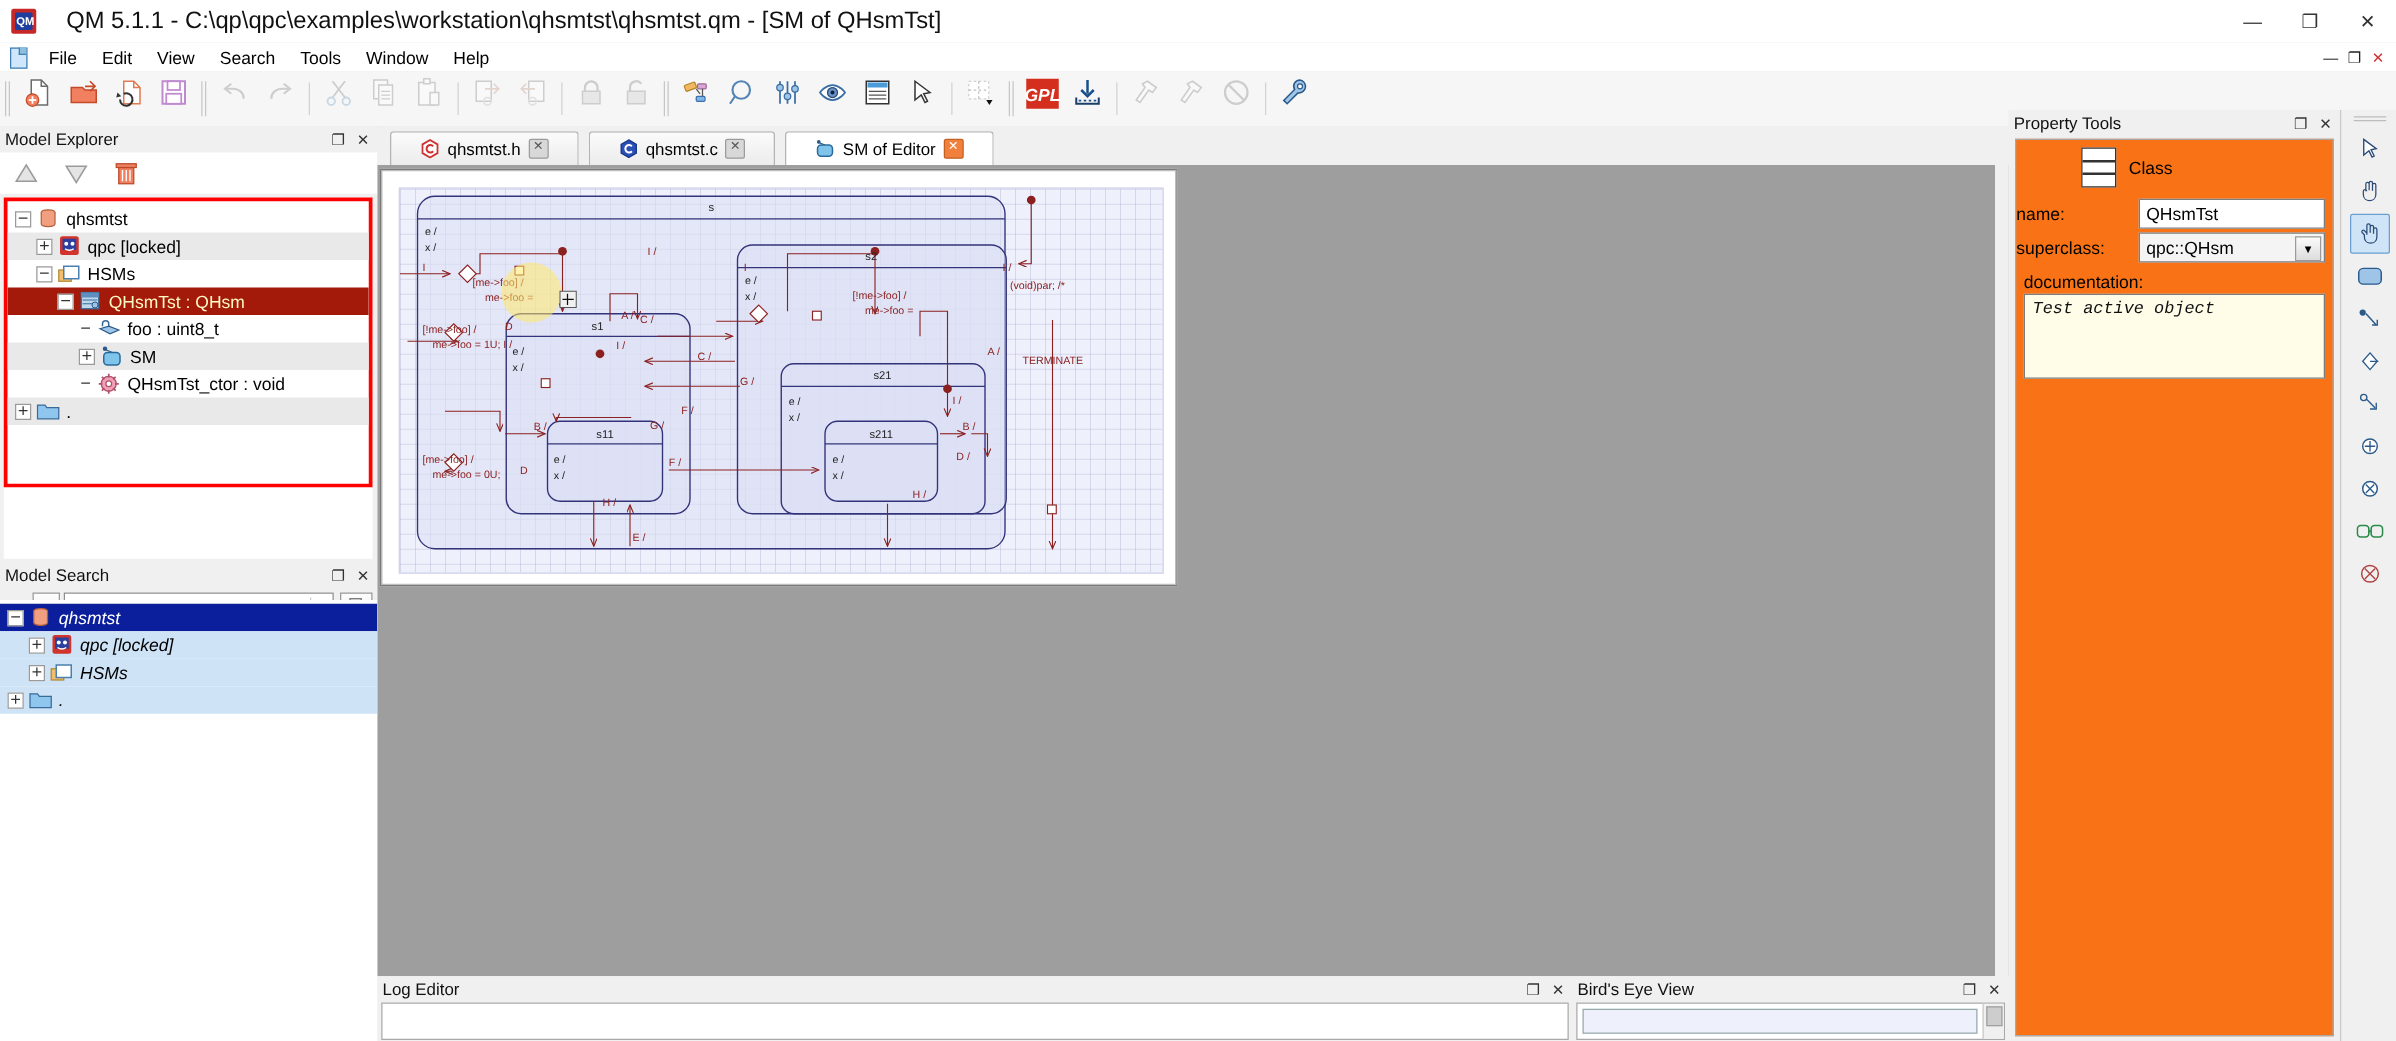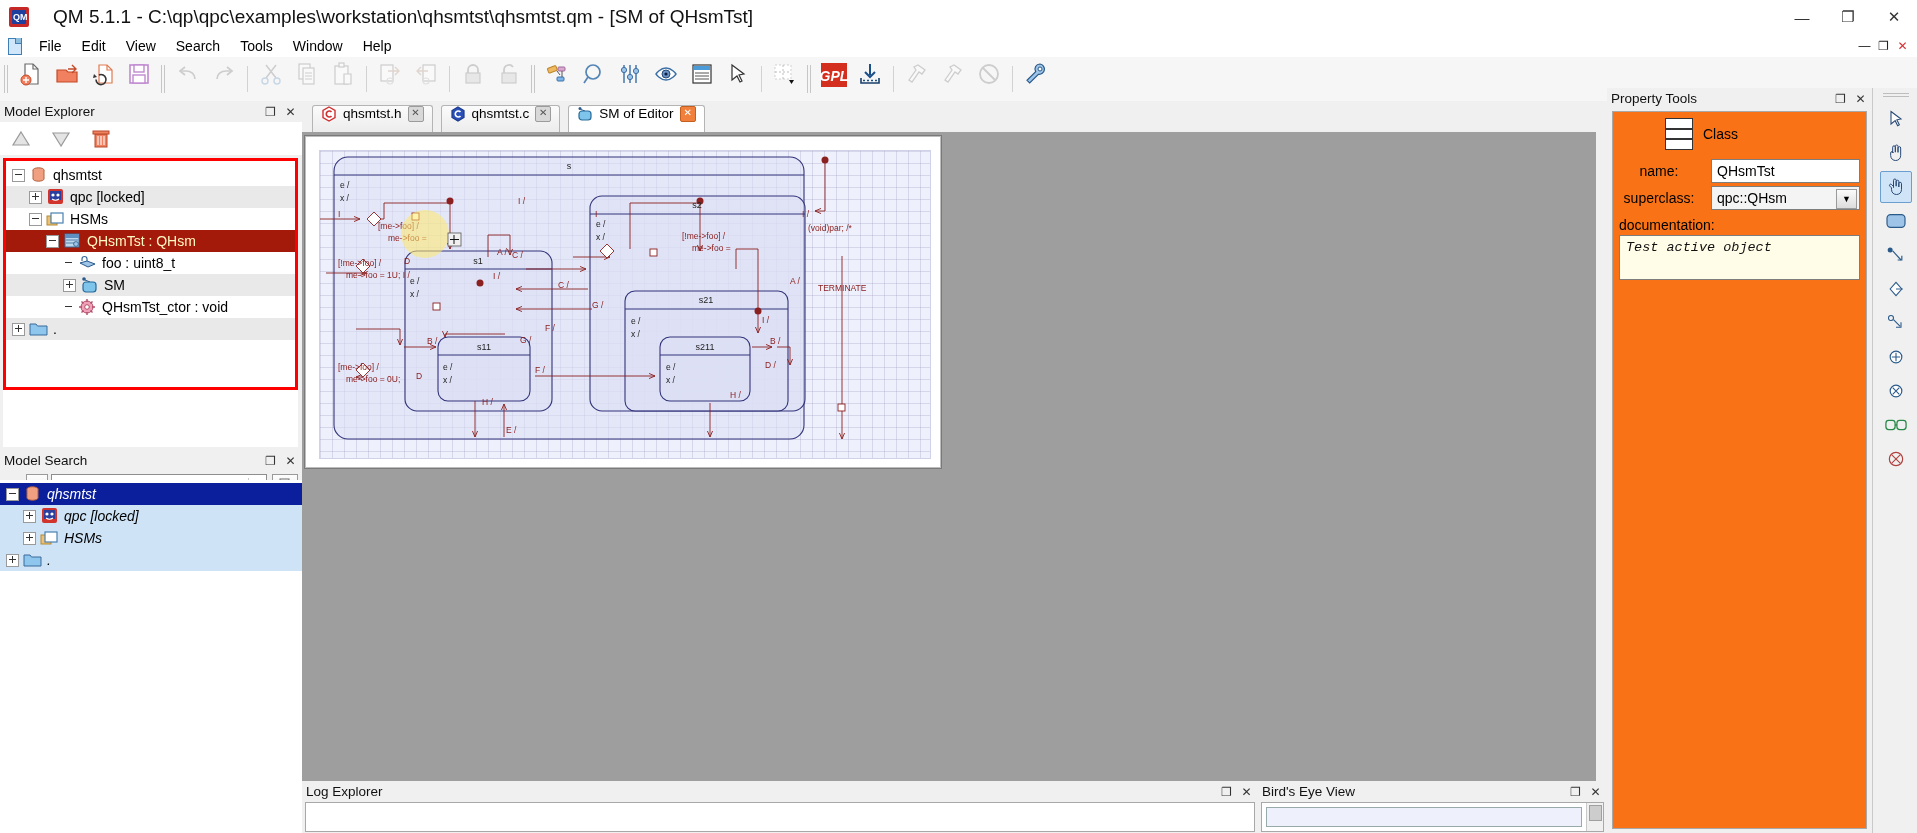--- a/index.html
+++ b/index.html
@@ -88,21 +88,21 @@
             padding:0 4px;font-size:13px;margin-right:2px;position:relative;}
   .ms-input .caretdrop{position:absolute;right:2px;top:3px;width:15px;height:15px;border-left:1px solid #c9c9c9;
             display:flex;align-items:center;justify-content:center;font-size:8px;color:#444;}
   .ms-go{width:24px;height:23px;border:1px solid #9a9a9a;background:linear-gradient(#fdfdfd,#e8e8e8);
          display:flex;align-items:center;justify-content:center;margin-right:4px;}
   .ms-tree{position:absolute;left:0;top:30px;width:302px;height:353px;background:#fff;overflow:hidden;}
 
   
   .center{position:absolute;left:302px;top:101px;width:1305px;height:680px;background:#f0f0f0;}
   .tabstrip{height:31px;background:#f0f0f0;display:flex;align-items:flex-end;padding-left:10px;}
-  .tab{height:26px;display:flex;gap:6px;padding:0 8px;
+  .tab{height:26px;display:flex;align-items:center;gap:6px;padding:0 23px;
        border:1px solid #b4b4b4;border-bottom:none;background:linear-gradient(#fbfbfb,#ececec);
        margin-right:8px;font-size:13.5px;border-radius:3px 3px 0 0;}
   .tab.active{background:#fff;}
   .tabclose{width:14px;height:14px;border:1px solid #9b9b9b;background:#d8d8d8;color:#555;
             font-size:10px;line-height:12px;text-align:center;border-radius:2px;}
   .tabclose.orange{background:#f0803c;border-color:#c4601f;color:#fff;}
   .tabicon{width:16px;height:16px;position:relative;flex:0 0 auto;}
 
   .canvas{position:absolute;left:0;top:31px;width:1305px;height:649px;background:#9e9e9e;}
   .diagram-frame{position:absolute;left:2px;top:3px;width:636px;height:332px;background:#fff;
@@ -117,30 +117,30 @@
   
   .pe-dock{position:absolute;left:1607px;top:88px;width:265px;height:745px;background:#f0f0f0;}
   .pe-body{position:absolute;left:5px;top:23px;width:255px;height:718px;background:#f97316;
            border:1px solid #a8a8a8;box-sizing:border-box;}
   .pe-classrow{display:flex;align-items:center;gap:10px;padding:6px 0 6px 52px;}
   .pe-classicon{width:26px;height:30px;border:1.5px solid #333;background:#fff;position:relative;}
   .pe-classicon:before,.pe-classicon:after{content:"";position:absolute;left:0;width:100%;height:1.5px;background:#333;}
   .pe-classicon:before{top:9px;}
   .pe-classicon:after{top:19px;}
   .pe-field{display:flex;align-items:center;margin:3px 6px 3px 0;}
-  .pe-lab{width:92px;text-align:center;padding-right:6px;font-size:14px;}
+  .pe-lab{width:92px;text-align:left;padding-right:6px;font-size:14px;}
   .pe-input{flex:1;height:24px;border:1px solid #7d7d7d;background:#fff;display:flex;align-items:center;
             padding:0 5px;font-size:14px;box-sizing:border-box;}
   .pe-select{flex:1;height:24px;border:1px solid #7d7d7d;background:#f4f4f4;display:flex;align-items:center;
              padding:0 5px;font-size:14px;position:relative;box-sizing:border-box;}
   .pe-select .arrow{position:absolute;right:2px;top:2px;width:19px;height:18px;
             border:1px solid #9a9a9a;background:linear-gradient(#fbfbfb,#dcdcdc);
             display:flex;align-items:center;justify-content:center;font-size:9px;}
   .pe-doclab{padding:4px 0 2px 6px;font-size:14px;}
-  .pe-doc{margin:0 6px;height:45px;border:1px solid #7d7d7d;background:#fffce8;
+  .pe-doc{margin:0 6px;height:68px;border:1px solid #7d7d7d;background:#fffce8;
           font-family:"Liberation Mono",monospace;font-style:italic;font-size:13.5px;
           padding:4px 6px;box-sizing:border-box;color:#111;}
 
   
   .palette{position:absolute;left:1872px;top:88px;width:45px;height:745px;background:#f0f0f0;
            border-left:1px solid #c9c9c9;display:flex;flex-direction:column;align-items:center;padding-top:4px;gap:2px;}
   .pgrip{width:26px;height:7px;position:relative;margin-bottom:2px;}
   .pgrip:before,.pgrip:after{content:"";position:absolute;left:0;width:26px;height:1px;background:#bdbdbd;}
   .pgrip:before{top:1px;}
   .pgrip:after{top:4px;}
@@ -836,21 +836,21 @@
     <div class="pbtn">
       <svg width="20" height="20" viewBox="0 0 24 24">
           <circle cx="12" cy="12" r="8" fill="none" stroke="#b04040" stroke-width="1.4"></circle>
           <path d="M7 7l10 10M17 7L7 17" stroke="#b04040" stroke-width="1.3"></path>
         </svg>
     </div>
   </div>
 
   <div class="log-dock">
     <div class="panel-title">
-      <span>Log Explorer</span>
+      <span>Log Editor</span>
       <span class="spacer"></span>
       <span class="ptbtn">❐</span>
       <span class="ptbtn">✕</span>
     </div>
     <div class="log-body"></div>
   </div>
 
   <div class="bev-dock">
     <div class="panel-title">
       <span>Bird's Eye View</span>

